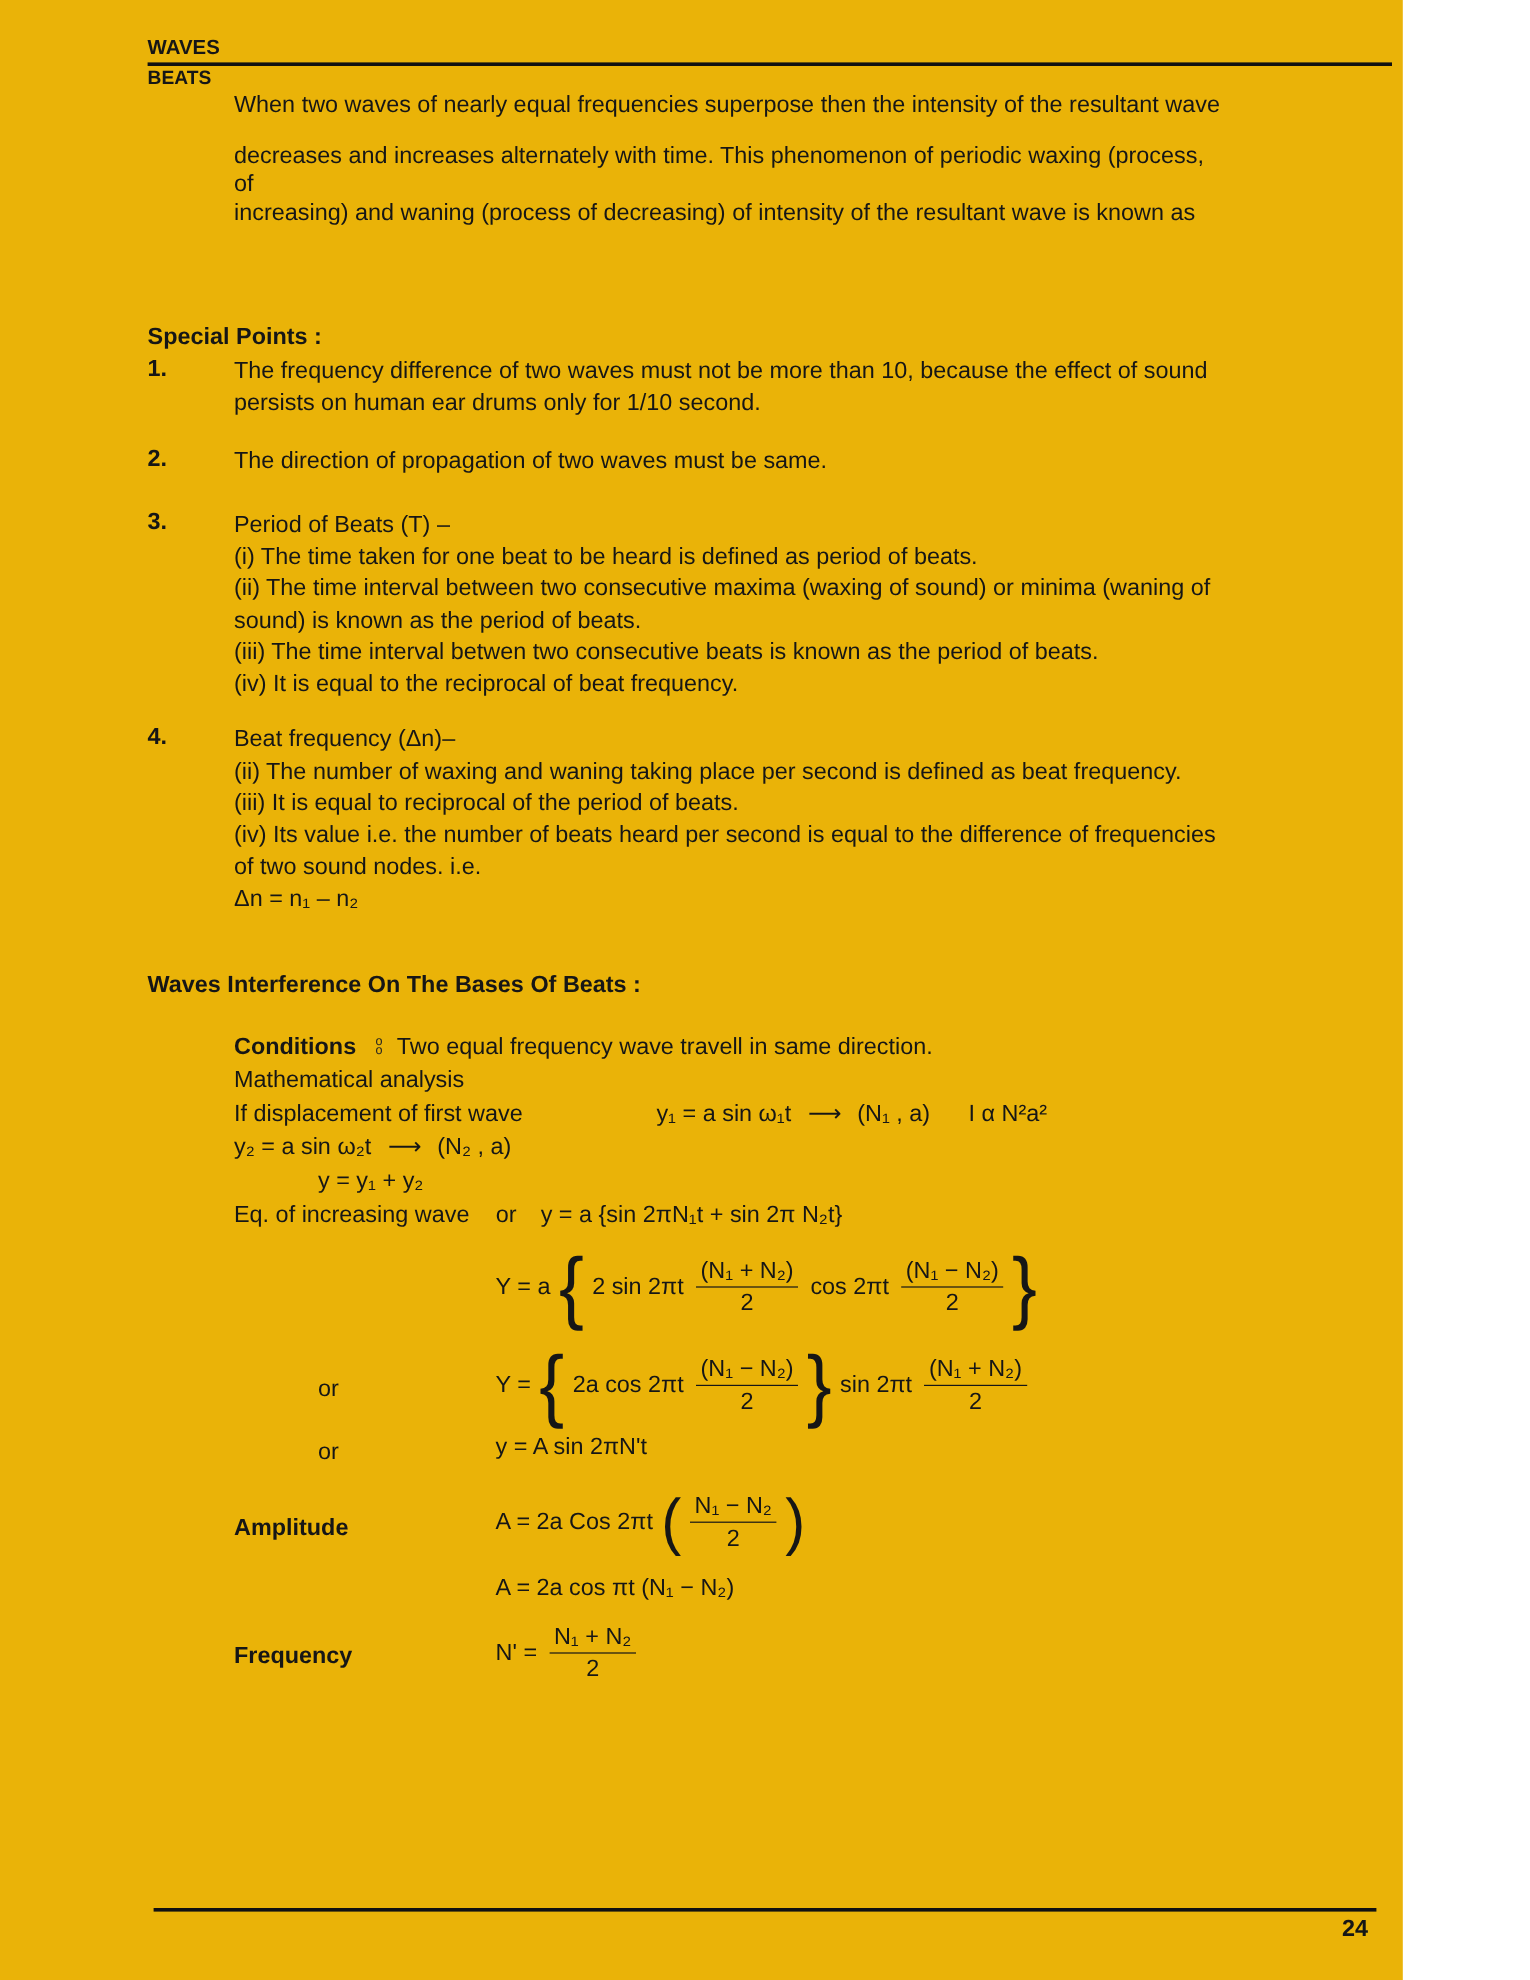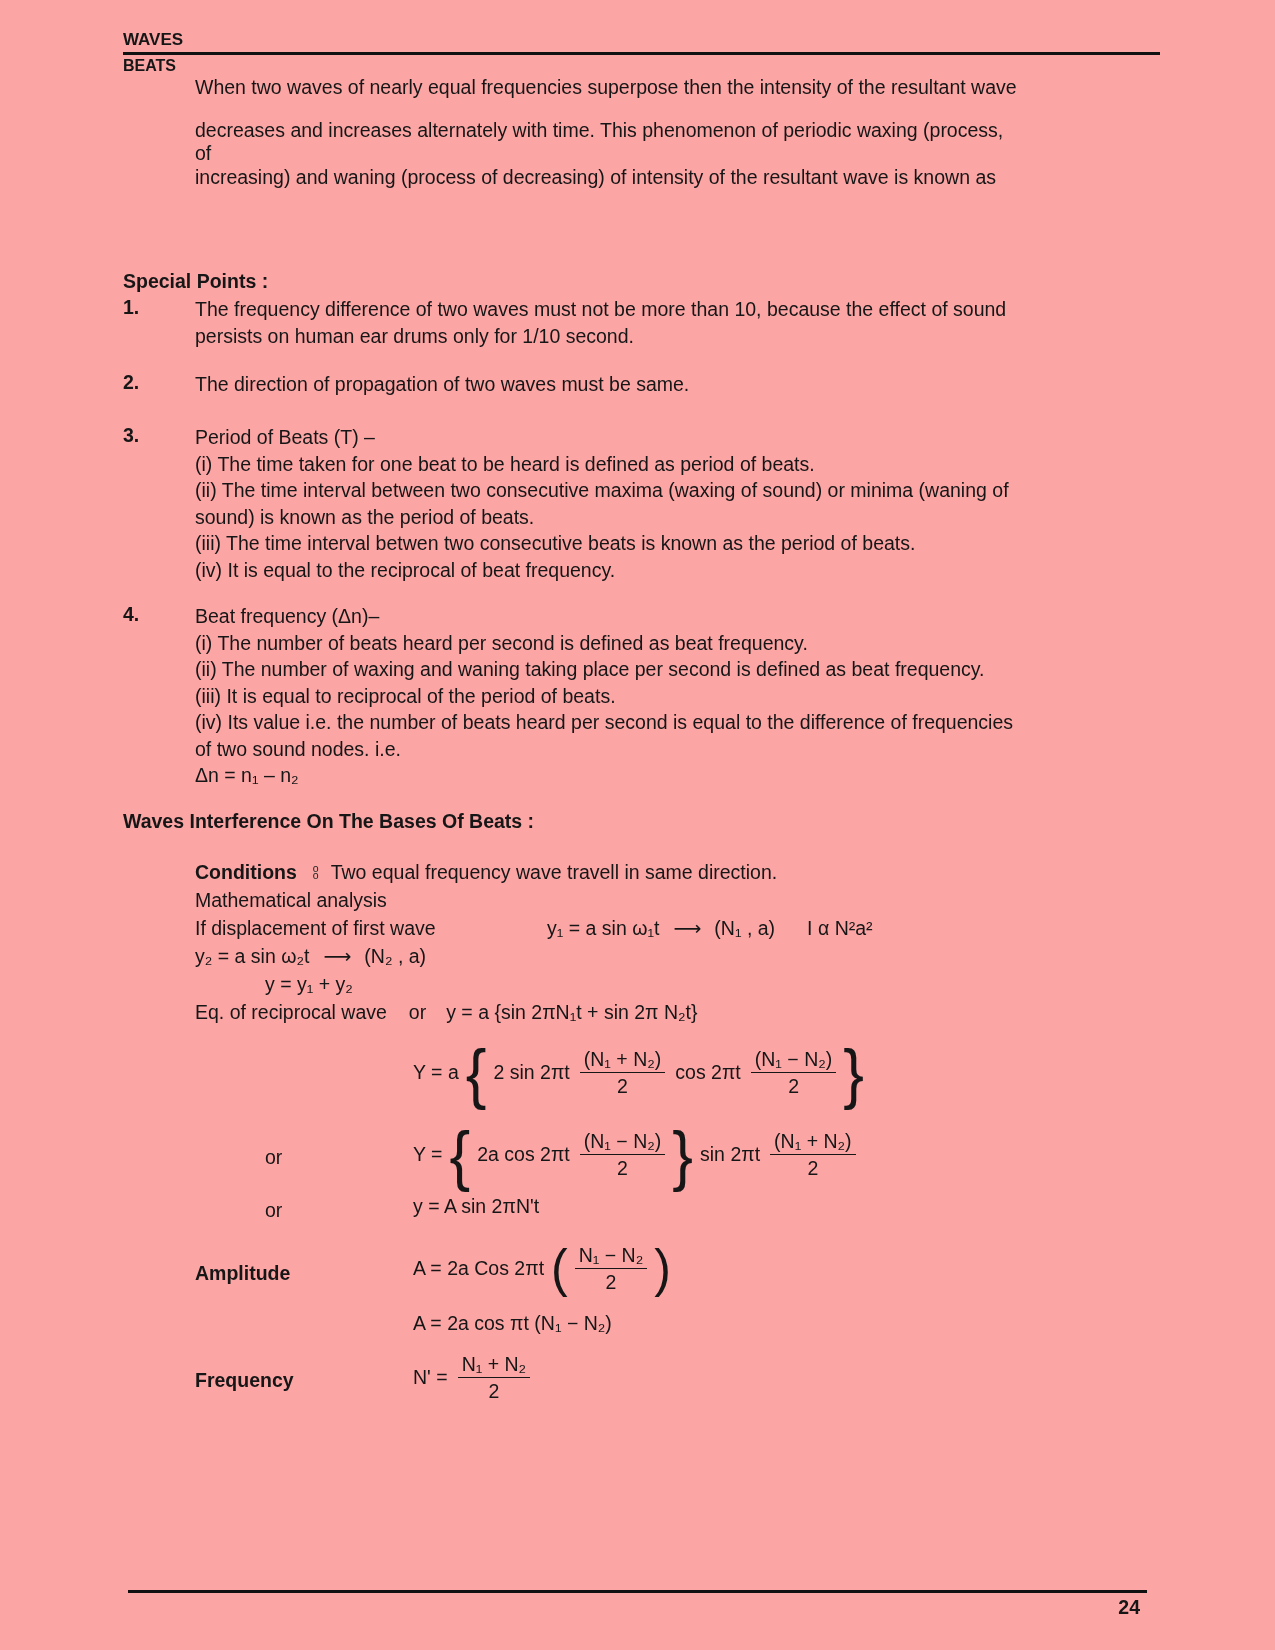--- a/index.html
+++ b/index.html
@@ -1,17 +1,17 @@
 <!DOCTYPE html>
 <html><head>
 <meta charset="utf-8">
 <style>
   html,body{margin:0;padding:0;background:#ffffff;}
   body{width:1275px;height:1650px;font-family:"Liberation Sans","DejaVu Sans",sans-serif;color:#161616;}
-  .page{position:relative;width:1275px;height:1650px;background:#fca5a5;overflow:hidden;font-size:19.5px;}
+  .page{position:relative;width:1169px;height:1650px;background:#eab308;overflow:hidden;font-size:19.5px;}
 
   
   .hdr-section{position:absolute;left:123px;top:30px;font-weight:700;font-size:17px;}
   .hdr-line{position:absolute;left:123px;top:52px;width:1037px;border-top:3.5px solid #111;}
   .hdr-title{position:absolute;left:123px;top:57px;font-weight:700;font-size:16px;}
 
   
   .intro{position:absolute;left:195px;top:76px;width:910px;line-height:23.5px;}
   .intro .gap{margin-top:19px;}
 
@@ -104,21 +104,20 @@
       <div>sound) is known as the period of beats.</div>
       <div>(iii) The time interval betwen two consecutive beats is known as the period of beats.</div>
       <div>(iv) It is equal to the reciprocal of beat frequency.</div>
     </div>
   </div>
 
   <div class="sp-item sp-item4">
     <span class="sp-num">4.</span>
     <div class="sp-body">
       <div>Beat frequency (Δn)–</div>
-      <div>(i) The number of beats heard per second is defined as beat frequency.</div>
       <div>(ii) The number of waxing and waning taking place per second is defined as beat frequency.</div>
       <div>(iii) It is equal to reciprocal of the period of beats.</div>
       <div>(iv) Its value i.e. the number of beats heard per second is equal to the difference of frequencies</div>
       <div>of two sound nodes. i.e.</div>
       <div>Δn = n₁ – n₂</div>
     </div>
   </div>
 
   <div class="wi-heading">Waves Interference On The Bases Of Beats :</div>
 
@@ -141,21 +140,21 @@
     </div>
     <div class="math-row">
       <span>y₂ = a sin ω₂t</span>
       <span class="arrow">⟶</span>
       <span>(N₂ , a)</span>
     </div>
     <div class="math-row">
       <span class="sup-formula">y = y₁ + y₂</span>
     </div>
     <div class="math-row">
-      <span>Eq. of reciprocal wave</span>
+      <span>Eq. of increasing wave</span>
       <span class="or-word">or</span>
       <span class="res-formula">y = a {sin 2πN₁t + sin 2π N₂t}</span>
     </div>
   </div>
 
   <div class="eq-row eq-main">
     <span class="tx">Y  =  a</span>
     <span class="big-brace">{</span>
     <span class="tx">2 sin 2πt</span>
     <span class="frac">

